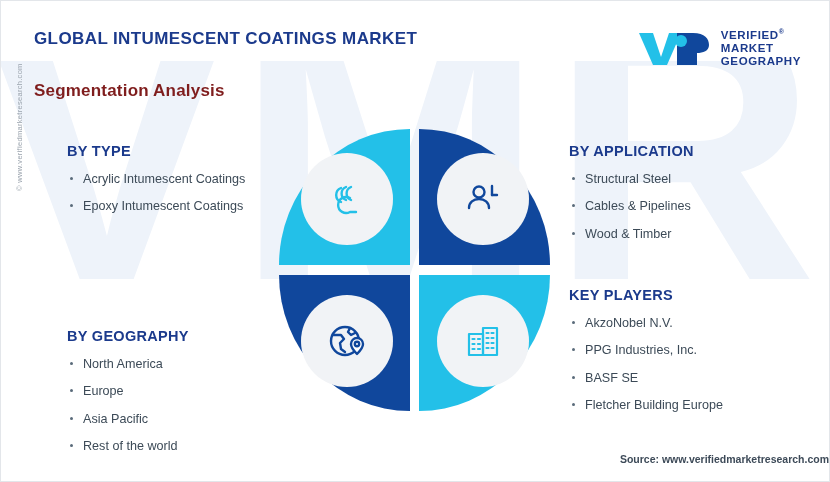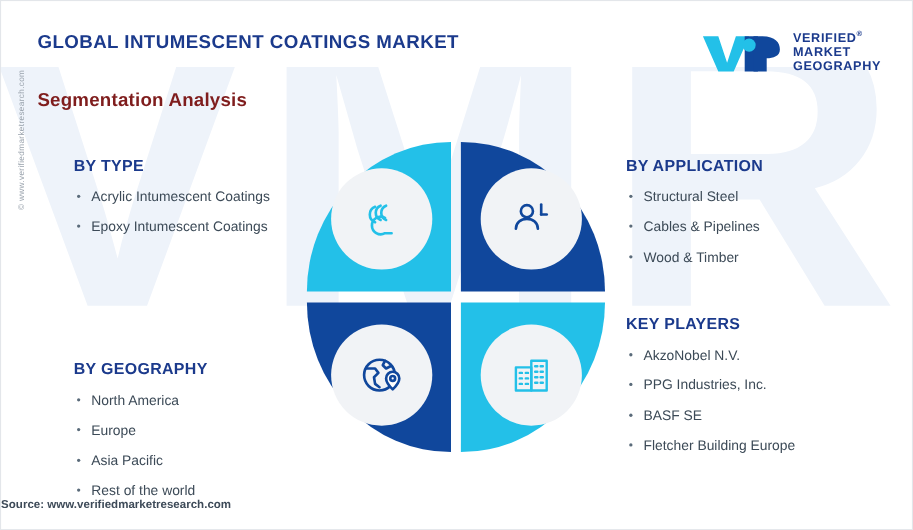--- a/index.html
+++ b/index.html
@@ -170,21 +170,21 @@
   .b-type { left: 66px;  top: 142px; }
   .b-app  { left: 568px; top: 142px; }
   .b-geo  { left: 66px;  top: 286px; margin-top: 41px; }
   .b-key  { left: 568px; top: 286px; }
 
   .source {
     position: absolute;
     left: 0;
     right: 0;
     top: 452px;
-    text-align: left;
+    text-align: right;
     font-size: 10.5px;
     font-weight: bold;
     color: #3d4a58;
   }
 </style>
 </head>
 <body>
 
 <div id="page">
 

